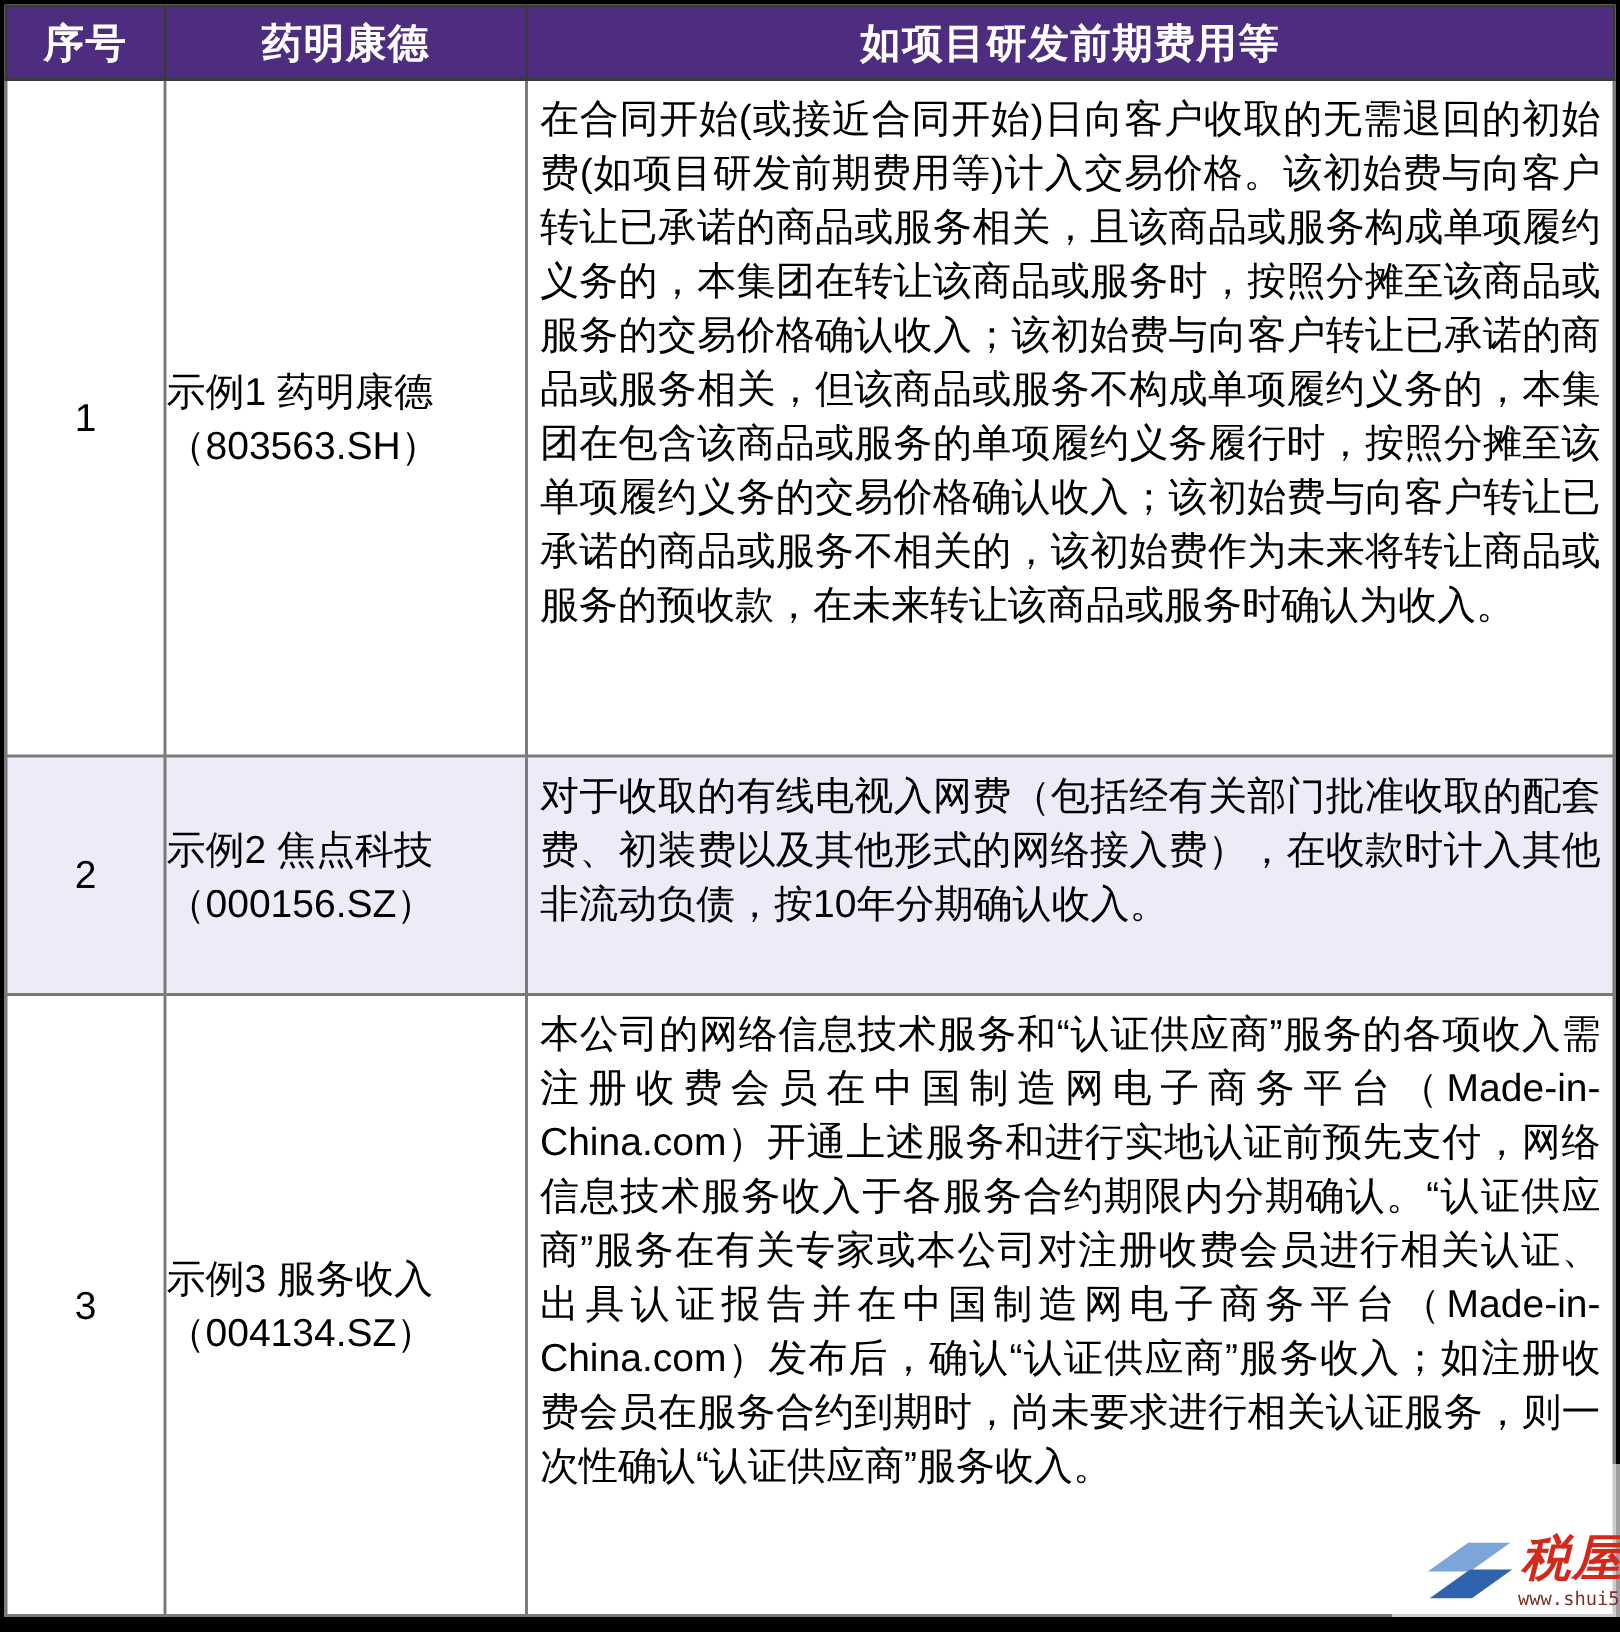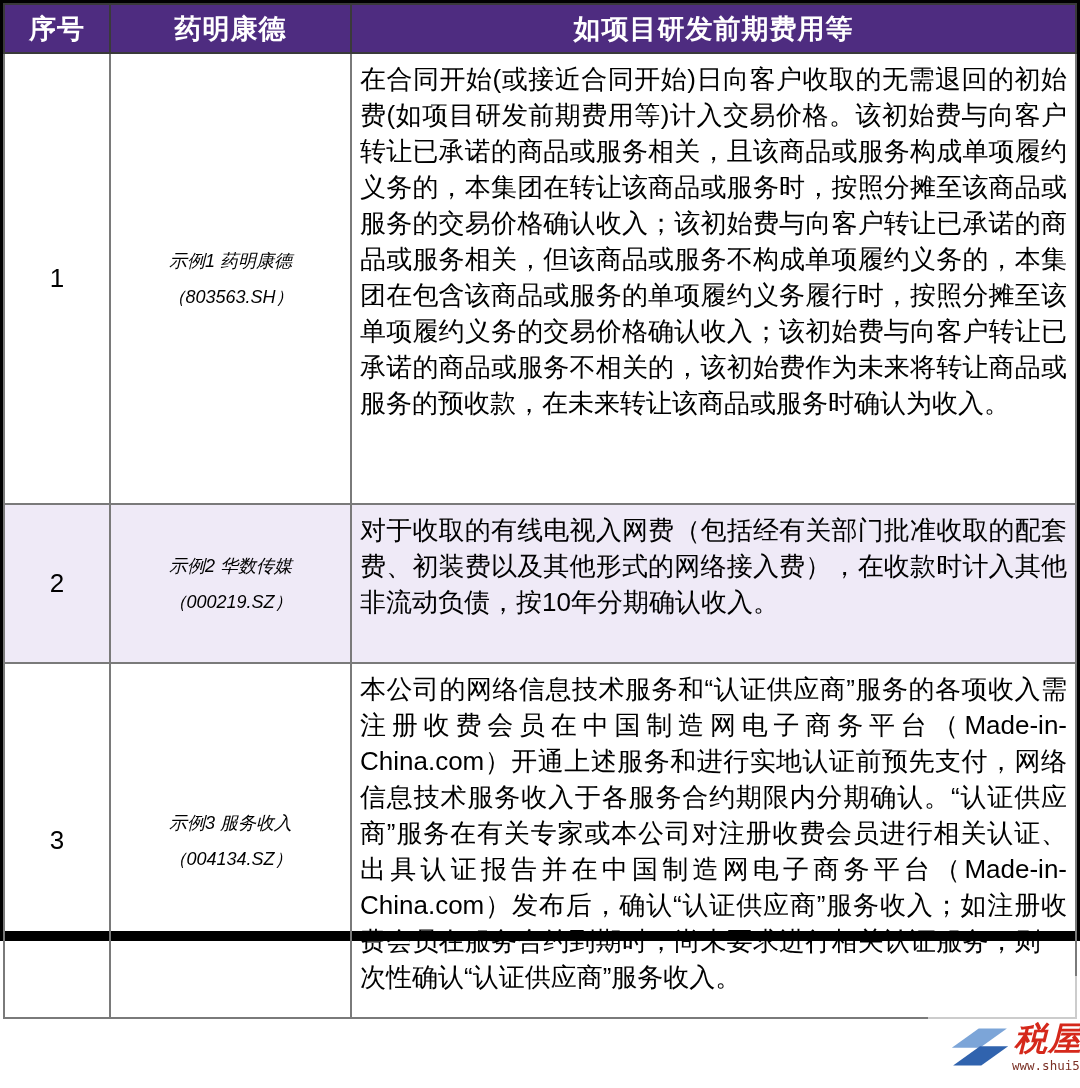--- a/index.html
+++ b/index.html
@@ -12,21 +12,21 @@
   html,body{background:#ffffff;}
   body{
     width:1080px;height:1088px;
     font-family:"Liberation Sans","DejaVu Sans",sans-serif;
     color:var(--text);
     position:relative;
     overflow:hidden;
   }
   .frame{
     position:absolute;left:0;top:0;
-    width:1080px;height:941px;
+    width:1080px;height:1088px;
     border:3px solid #000;
     border-bottom:10px solid #000;
     background:#fff;
   }
   table.policy{
     width:100%;height:100%;
     border-collapse:collapse;
     table-layout:fixed;
   }
   col.c-num{width:106px;}
@@ -46,24 +46,22 @@
     letter-spacing:1px;
   }
   tr.row-1{height:451px;}
   tr.row-2{height:159px;}
   tr.alt td{background:var(--alt-row-bg);margin-left:22px;}
   td.num{
     text-align:center;
     font-size:26px;
   }
   td.example{
-    text-align:center;
-    font-size:18px;
+    font-size:26px;
     line-height:36px;
-    font-style:italic;
   }
   td.policy-text{
     vertical-align:top;
     padding:7px 8px 22px 8px;
     font-size:26px;
     line-height:36px;
     text-align:justify;
     text-justify:inter-ideograph;
   }
   
@@ -121,22 +119,22 @@
         <td class="num">1</td>
         <td class="example">
           <div>示例1 药明康德</div>
           <div>（803563.SH）</div>
         </td>
         <td class="policy-text">在合同开始(或接近合同开始)日向客户收取的无需退回的初始费(如项目研发前期费用等)计入交易价格。该初始费与向客户转让已承诺的商品或服务相关，且该商品或服务构成单项履约义务的，本集团在转让该商品或服务时，按照分摊至该商品或服务的交易价格确认收入；该初始费与向客户转让已承诺的商品或服务相关，但该商品或服务不构成单项履约义务的，本集团在包含该商品或服务的单项履约义务履行时，按照分摊至该单项履约义务的交易价格确认收入；该初始费与向客户转让已承诺的商品或服务不相关的，该初始费作为未来将转让商品或服务的预收款，在未来转让该商品或服务时确认为收入。</td>
       </tr>
       <tr class="row-2 alt">
         <td class="num">2</td>
         <td class="example">
-          <div>示例2 华数传媒</div>
-          <div>（000219.SZ）</div>
+          <div>示例2 焦点科技</div>
+          <div>（000156.SZ）</div>
         </td>
         <td class="policy-text">对于收取的有线电视入网费（包括经有关部门批准收取的配套费、初装费以及其他形式的网络接入费），在收款时计入其他非流动负债，按10年分期确认收入。</td>
       </tr>
       <tr class="row-3">
         <td class="num">3</td>
         <td class="example">
           <div>示例3 服务收入</div>
           <div>（004134.SZ）</div>
         </td>
         <td class="policy-text">本公司的网络信息技术服务和“认证供应商”服务的各项收入需注册收费会员在中国制造网电子商务平台（Made-in-China.com）开通上述服务和进行实地认证前预先支付，网络信息技术服务收入于各服务合约期限内分期确认。“认证供应商”服务在有关专家或本公司对注册收费会员进行相关认证、出具认证报告并在中国制造网电子商务平台（Made-in-China.com）发布后，确认“认证供应商”服务收入；如注册收费会员在服务合约到期时，尚未要求进行相关认证服务，则一次性确认“认证供应商”服务收入。</td>

